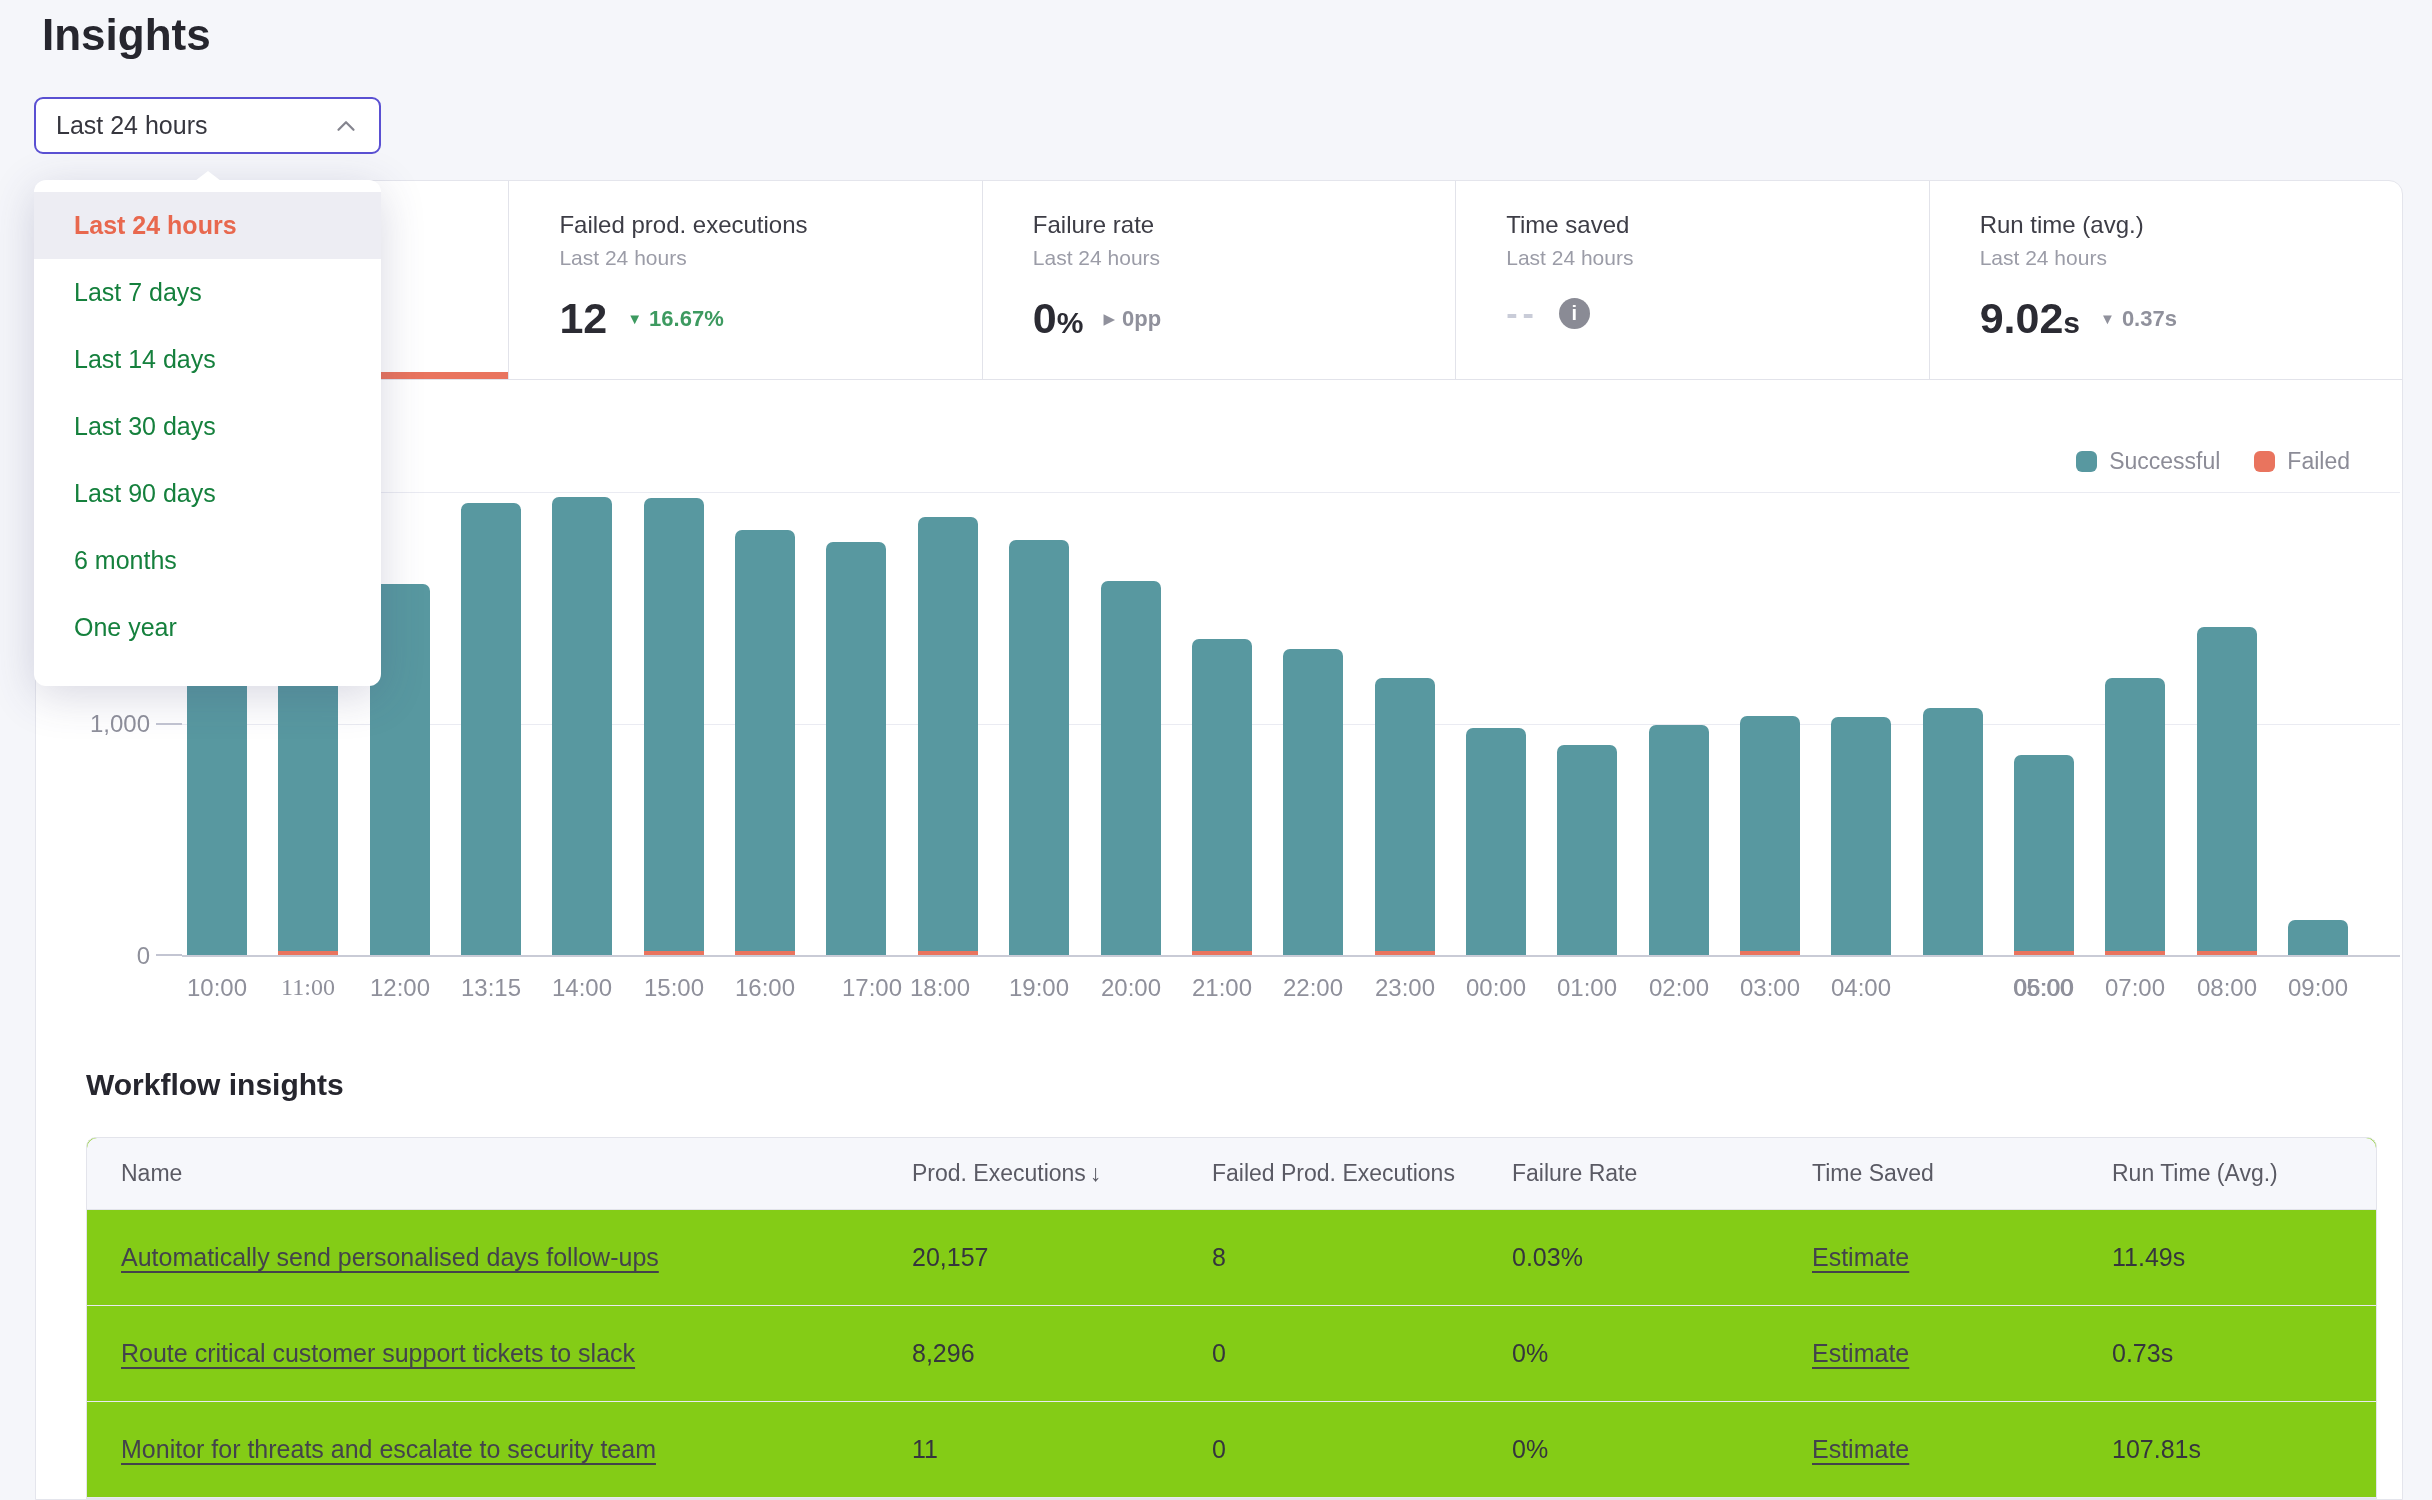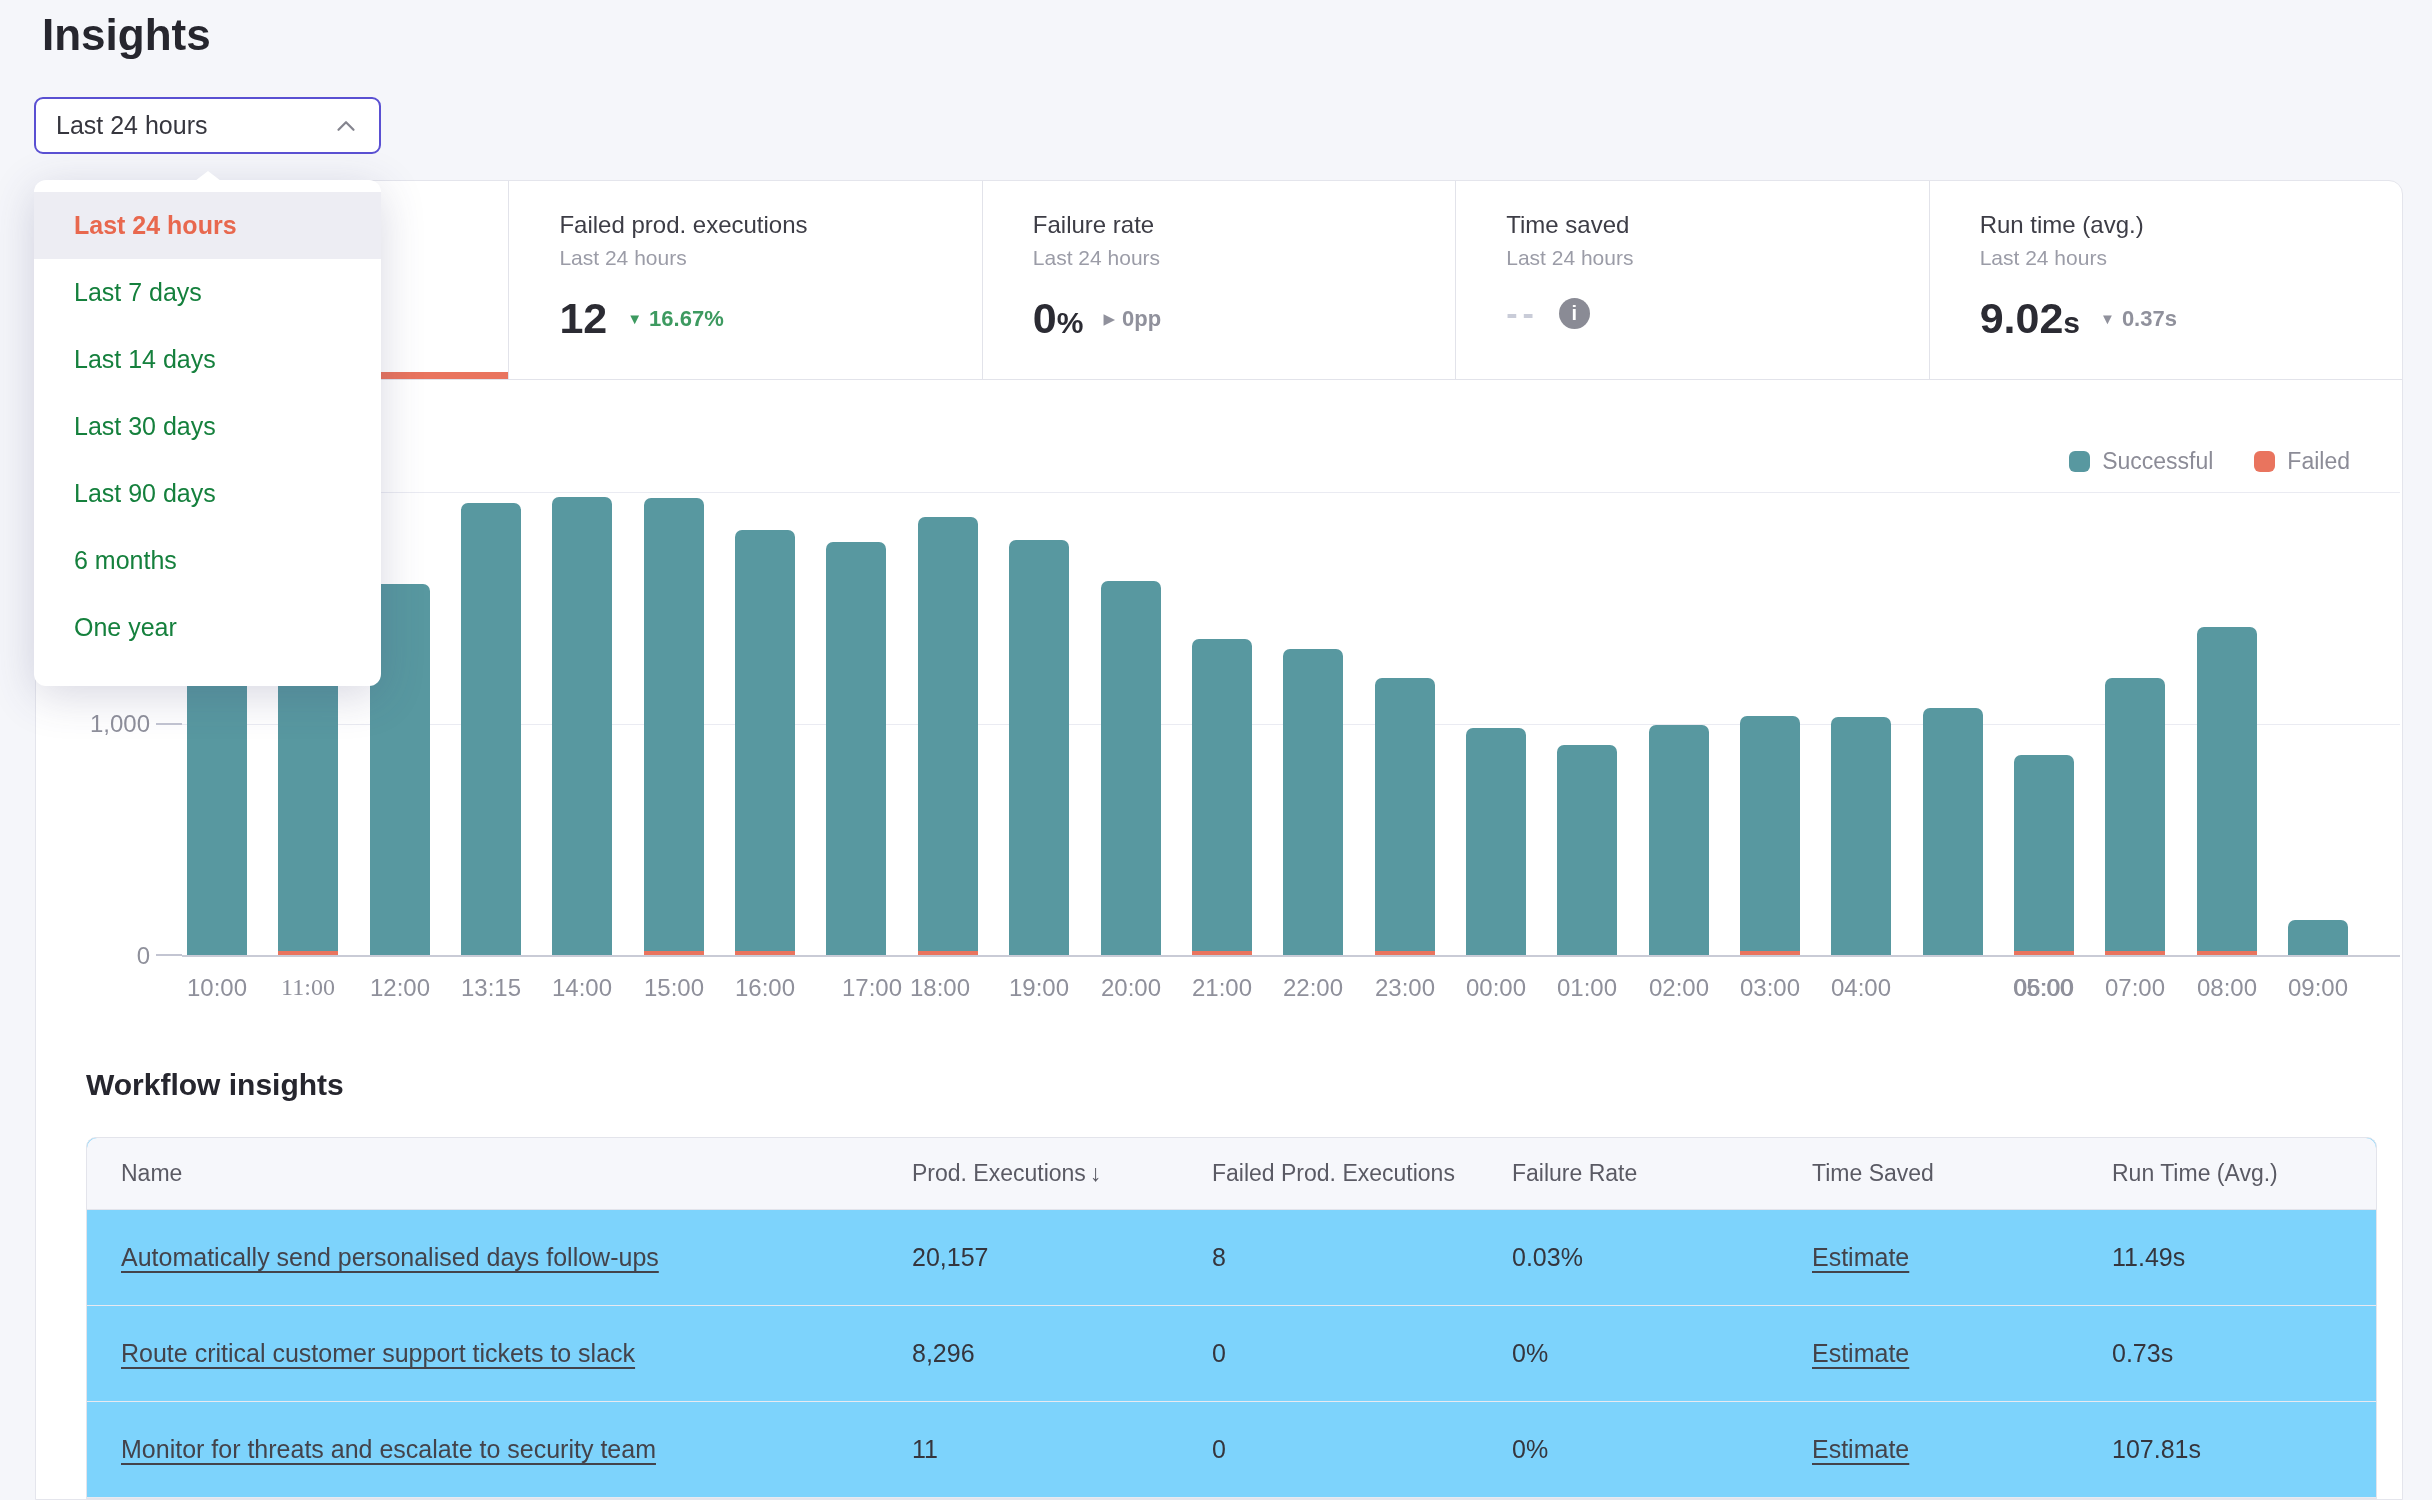--- a/index.html
+++ b/index.html
@@ -34,41 +34,41 @@
   .delta{display:flex;align-items:center;gap:7px;font-size:22px;font-weight:700;}
   .delta-green{color:#3d9a60;}
   .delta-gray{color:#90919c;}
   .tri{font-size:15px;line-height:1;}
   .dash-val{font-size:34px;font-weight:700;color:#c9ccd8;letter-spacing:5px;}
   .info{width:31px;height:31px;border-radius:50%;background:#8a8b95;color:#fff;display:flex;
         align-items:center;justify-content:center;font-size:20px;font-weight:700;cursor:pointer;}
 
   
   .legend{position:absolute;top:448px;right:82px;display:flex;gap:34px;align-items:center;z-index:3;}
-  .leg-item{display:flex;gap:12px;align-items:center;font-size:23px;color:#8c8c97;cursor:pointer;margin-left:7px;}
+  .leg-item{display:flex;gap:12px;align-items:center;font-size:23px;color:#8c8c97;cursor:pointer;}
   .leg-sq{width:21px;height:21px;border-radius:6px;display:inline-block;}
   .gridline{position:absolute;left:182px;width:2218px;height:1px;background:#eaebf2;z-index:1;}
   .axisline{position:absolute;left:182px;width:2218px;height:2px;background:#c9cbd6;z-index:1;}
   .ytick{position:absolute;left:156px;width:26px;height:2px;background:#c3c5d2;z-index:1;}
   .ylab{position:absolute;left:0;width:150px;text-align:right;font-size:24px;color:#8f909b;z-index:1;}
   .bar{position:absolute;border-radius:7px 7px 0 0;z-index:5;cursor:pointer;}
   .bar-fail{position:absolute;left:0;right:0;bottom:0;height:4px;}
   .xlab{position:absolute;top:974px;width:92px;text-align:center;font-size:24px;color:#8f909b;z-index:1;}
 
   
   .notch{position:absolute;left:195px;top:171px;width:0;height:0;border-left:13px solid transparent;
          border-right:13px solid transparent;border-bottom:10px solid #fff;z-index:61;}
   .menu{position:absolute;left:34px;top:180px;width:347px;height:506px;background:#fff;border-radius:12px;
         box-shadow:0 10px 45px rgba(60,60,110,.20);padding-top:12px;box-sizing:border-box;overflow:hidden;z-index:60;}
   .menu-item{height:67px;display:flex;align-items:center;padding-left:40px;font-size:25px;color:#15803d;cursor:pointer;}
   .menu-item.selected{background:#ededf3;color:#e8684e;font-weight:700;}
 
   
   .wf-heading{position:absolute;left:86px;top:1068px;font-size:30px;font-weight:700;color:#26262e;}
-  .wf-table{position:absolute;left:86px;top:1137px;width:2291px;background:#7dd3fc;border:1px solid #e3e4eb;
+  .wf-table{position:absolute;left:86px;top:1137px;width:2291px;background:#84cc16;border:1px solid #e3e4eb;
             border-radius:10px 10px 0 0;box-sizing:border-box;z-index:2;}
   .thead{height:72px;background:#f6f7fb;display:grid;grid-template-columns:791px 300px 300px 300px 300px 1fr;
          align-items:center;padding-left:34px;border-bottom:1px solid #e3e4eb;border-radius:10px 10px 0 0;
          font-size:23px;font-weight:500;color:#5a5a64;box-sizing:border-box;}
   .th{cursor:pointer;}
   .sort{margin-left:4px;}
   .trow{height:96px;display:grid;grid-template-columns:791px 300px 300px 300px 300px 1fr;align-items:center;
         padding-left:34px;border-bottom:1px solid #e8e9f0;font-size:25px;color:#35353d;box-sizing:border-box;}
   .lnk{color:#43434b;text-decoration:underline;text-underline-offset:5px;cursor:pointer;}
 </style>

